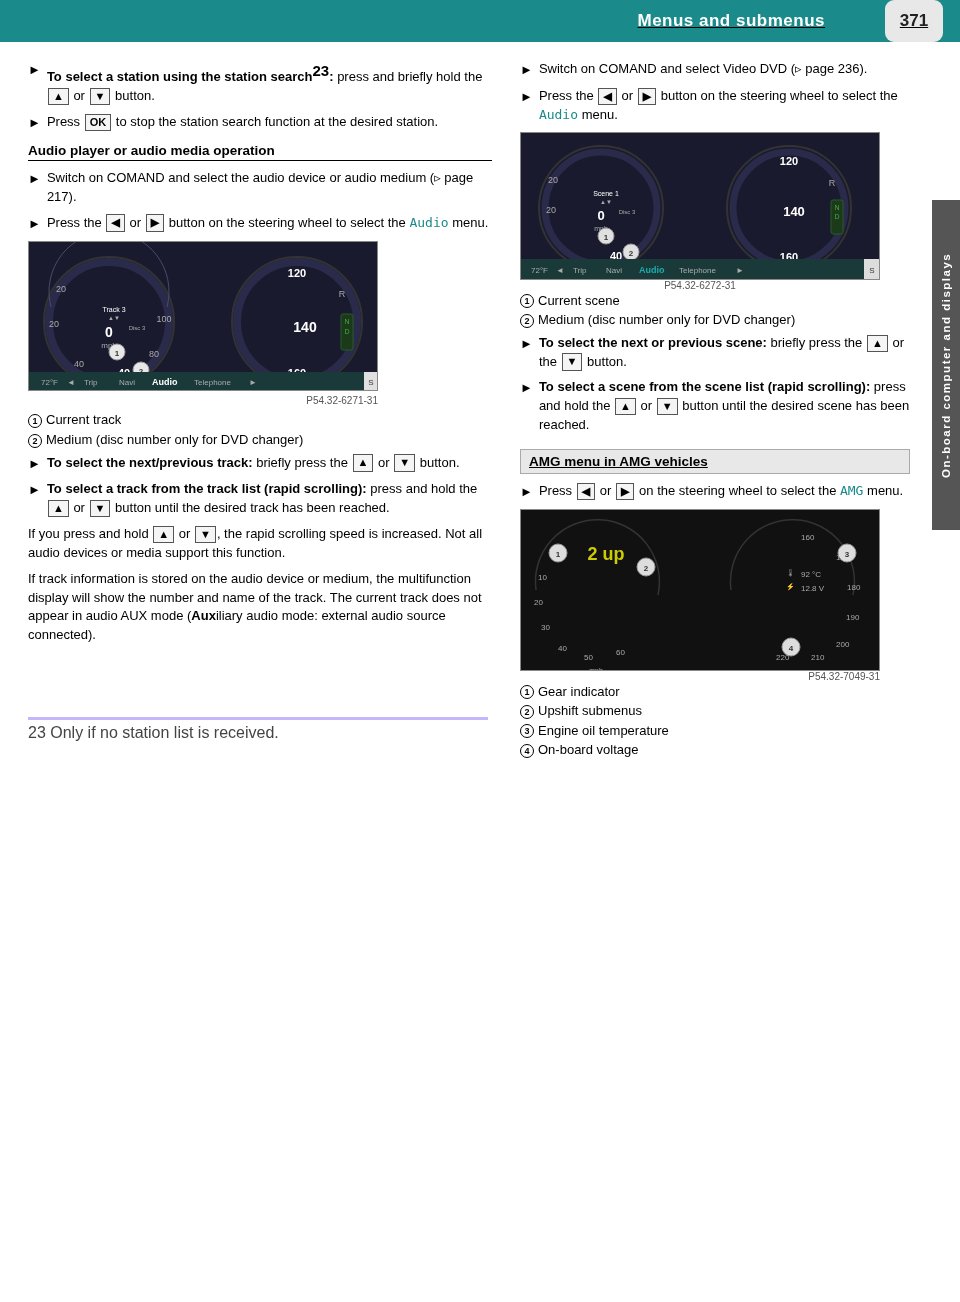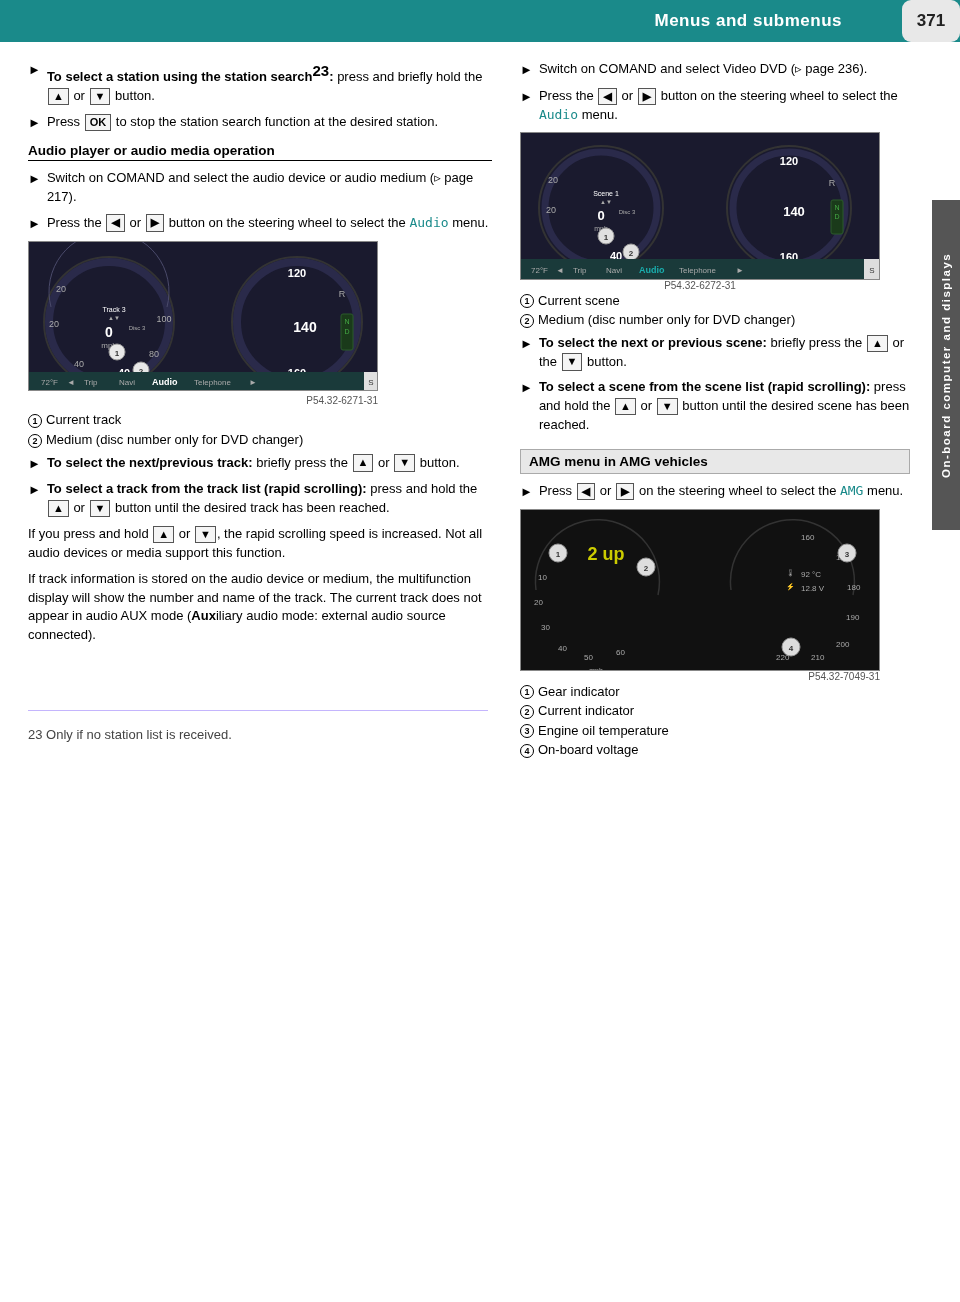--- a/index.html
+++ b/index.html
@@ -12,21 +12,22 @@
       color: #000;
     }
 
     
     .header-bar {
       display: flex;
       align-items: center;
       justify-content: flex-end;
       background: #1a8a8a;
       height: 42px;
-      padding-right: 0;
+      padding-right: 17px;
+      text-decoration: underline;
     }
     .header-title {
       color: #fff;
       font-size: 17px;
       font-weight: bold;
       flex: 1;
       text-align: right;
       padding-right: 60px;
       letter-spacing: 0.5px;
     }
@@ -99,20 +100,21 @@
       padding-bottom: 2px;
     }
     .section-header-box {
       font-size: 13.5px;
       font-weight: bold;
       border: 1.5px solid #aaa;
       background: #e8e8e8;
       margin-bottom: 8px;
       margin-top: 10px;
       padding: 4px 8px;
+      text-decoration: underline;
     }
 
     
     .btn-box {
       display: inline-block;
       border: 1.5px solid #555;
       padding: 0px 4px;
       font-size: 11px;
       font-weight: bold;
       vertical-align: middle;
@@ -171,25 +173,25 @@
 
     
     .para-text {
       font-size: 13px;
       line-height: 1.45;
       margin-bottom: 7px;
     }
 
     
     .footnote {
-      font-size: 13px;
+      font-size: 16px;
       color: #444;
-      border-top: 1px solid #c4b5fd;
+      border-top: 3px solid #c4b5fd;
       margin-top: 10px;
-      padding-top: 16px;
+      padding-top: 4px;
     }
 
     sup {
       font-size: 15px;
       vertical-align: super;
     }
   </style>
 </head>
 <body>
 
@@ -486,21 +488,21 @@
         </div>
         <div style="font-size:10px; color:#555; text-align:right; width:360px;">P54.32-7049-31</div>
       </div>
 
       <div class="list-item-numbered">
         <span><span class="list-num-circle">1</span></span>
         <span>Gear indicator</span>
       </div>
       <div class="list-item-numbered">
         <span><span class="list-num-circle">2</span></span>
-        <span>Current indicator</span>
+        <span>Upshift submenus</span>
       </div>
       <div class="list-item-numbered">
         <span><span class="list-num-circle">3</span></span>
         <span>Engine oil temperature</span>
       </div>
       <div class="list-item-numbered">
         <span><span class="list-num-circle">4</span></span>
         <span>On-board voltage</span>
       </div>
 

